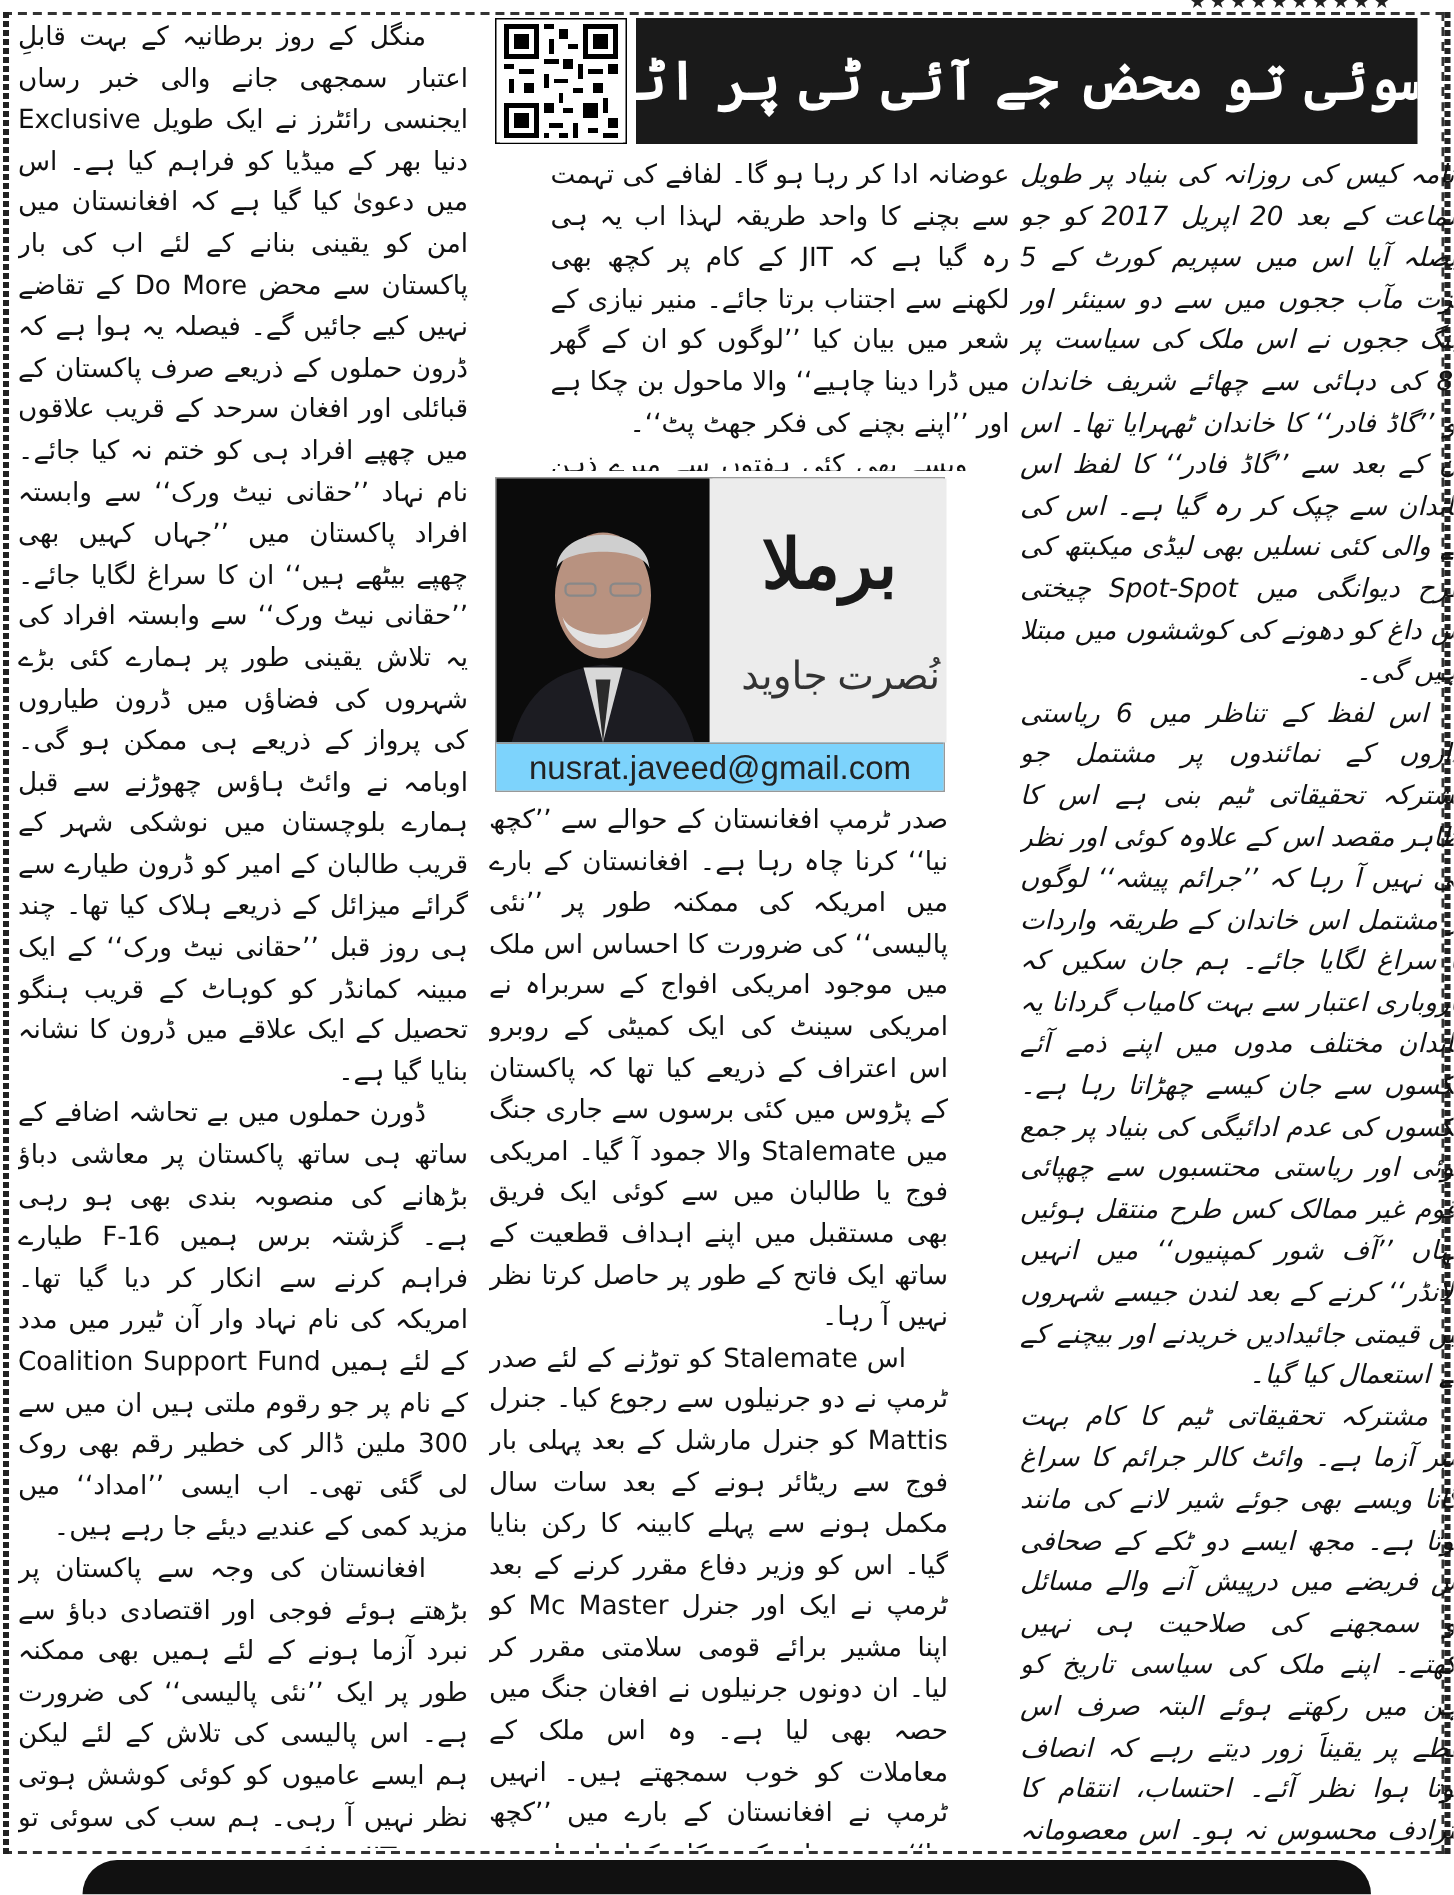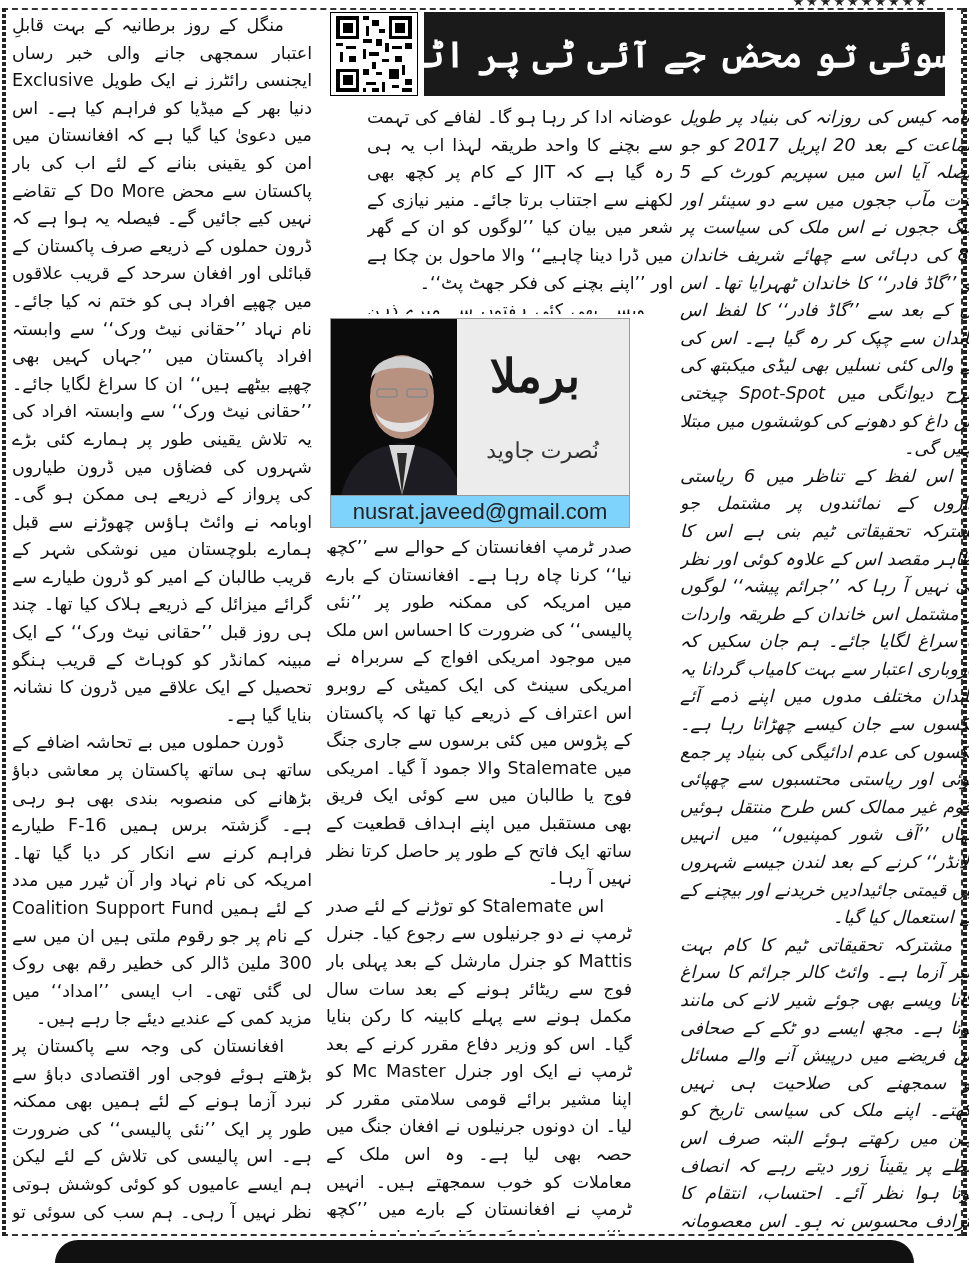--- a/index.html
+++ b/index.html
@@ -57,30 +57,30 @@
   .byline {
     position: absolute; left: 330px; top: 318px; width: 300px; height: 210px;
     border: 1px solid #999; background: #ececec;
   }
   .photo {
     position: absolute; left: 0; top: 0; width: 142px; height: 176px;
     background: #0c0c0c; overflow: hidden;
   }
   .photo svg { width: 100%; height: 100%; display: block; }
   .brand-box {
-    position: absolute; left: 126px; top: 0; width: 156px; height: 176px;
+    position: absolute; left: 144px; top: 0; width: 156px; height: 176px;
     background: #ececec; display: flex; flex-direction: column;
     align-items: center; justify-content: center; direction: rtl; gap: 32px;
   }
   .brand-title {
     font-family: "DejaVu Serif", serif; font-size: 46px; font-weight: bold;
     color: #1a1a1a; line-height: 56px;
   }
   .brand-author {
-    font-family: Liberation Sans, sans-serif; font-size: 22px; color: #333;
+    font-family: Liberation Serif, serif; font-size: 26px; color: #333;
     line-height: 30px;
     margin-left: 15px;
   }
   .email {
     position: absolute; left: 0; bottom: 0; width: 298px; height: 32px;
     background: #7dd3fc; border-top: 1px solid #999;
     font-family: "Liberation Sans", sans-serif; font-size: 22px; color: #222;
     display: flex; align-items: center; justify-content: center;
   }
 </style>

